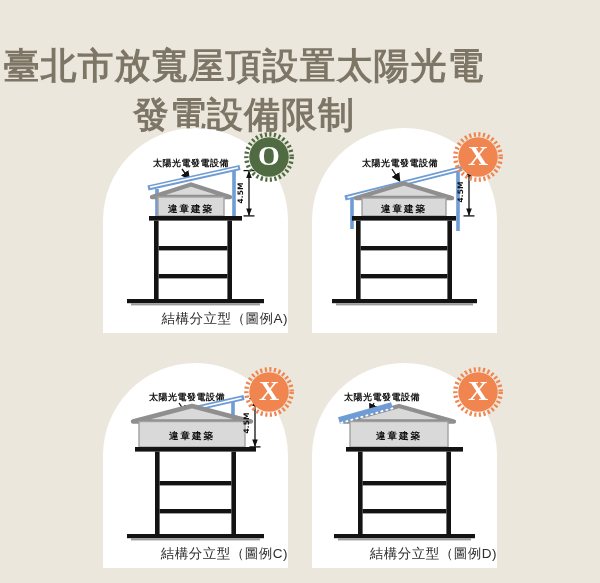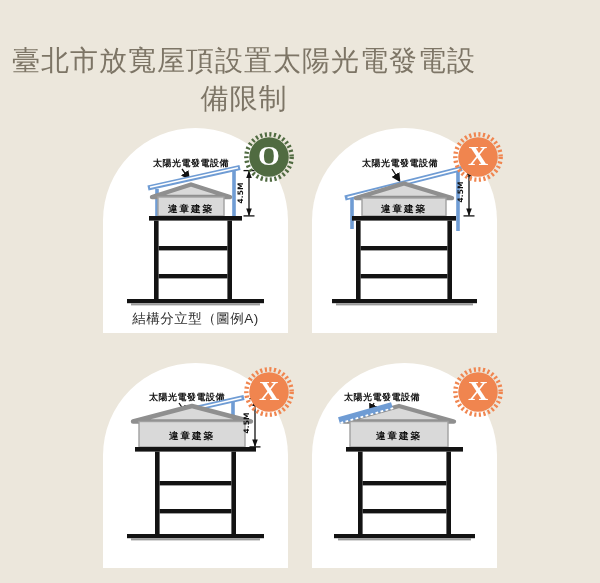--- a/index.html
+++ b/index.html
@@ -1,27 +1,27 @@
 <!DOCTYPE html>
 <html style="--background: #ece7dc; --card: #ffffff; --title-text: #7d7566; --solar-blue: #6f9cd4; --house-fill: #d9d9d9; --house-stroke: #8f8f8f; --badge-pass: #506b41; --badge-fail: #f0854f;"><head>
 <meta charset="utf-8">
 <style>
   html,body{margin:0;padding:0;}
   body{font-family:"Liberation Sans",sans-serif;}
   .page{position:relative;width:600px;height:583px;background:var(--background,#ece7dc);overflow:hidden;}
   .title{position:absolute;top:42px;left:0;width:488px;text-align:center;
-         font-size:28px;font-weight:normal;letter-spacing:1px;color:var(--title-text,#7d7566);}
+         font-size:36px;font-weight:bold;letter-spacing:1px;color:var(--title-text,#7d7566);}
   .panel{position:absolute;width:185px;height:205px;background:var(--card,#ffffff);
          border-radius:93px 93px 0 0;}
   .panel-a{left:103px;top:128px;}
   .panel-b{left:312px;top:128px;}
   .panel-c{left:103px;top:363px;}
   .panel-d{left:312px;top:363px;}
   .diagram{position:absolute;top:0;left:0;width:185px;height:178px;overflow:visible;}
-  .caption{position:absolute;bottom:5px;left:0;width:100%;text-align:center;
+  .caption{position:absolute;bottom:5px;left:0;width:100%;text-align:right;
            font-size:13.5px;color:#2e2e2e;letter-spacing:.5px;}
   .badge{position:absolute;top:2px;right:-8px;width:54px;height:54px;}
   .badge.pass{color:var(--badge-pass,#506b41);}
   .badge.fail{color:var(--badge-fail,#f0854f);}
   .badge .ring{width:100%;height:100%;display:block;}
   .badge .badge-letter{position:absolute;inset:0;display:flex;align-items:center;justify-content:center;
         font-family:"Liberation Serif",serif;font-weight:bold;font-size:28px;color:#fff;padding-bottom:2px;}
   
   .eq-label{font-family:"Liberation Serif",serif;font-weight:bold;font-size:9px;fill:#111;text-anchor:middle;letter-spacing:.5px;}
   .house-label{font-family:"Liberation Serif",serif;font-weight:bold;font-size:9.5px;fill:#111;text-anchor:middle;letter-spacing:2px;}
@@ -184,20 +184,21 @@
         <text transform="translate(145.5,60) rotate(-90)" class="dim-label">4.5M</text>
       </g>
     </svg>
     <div class="badge fail">
       <svg class="ring" viewBox="0 0 56 56">
         <circle cx="28" cy="28" r="20.5" fill="currentColor"></circle>
         <circle cx="28" cy="28" r="23.5" fill="none" stroke="currentColor" stroke-width="4.6" stroke-dasharray="2.2 2.6"></circle>
       </svg>
       <span class="badge-letter">X</span>
     </div>
+    <div class="caption">結構分立型（圖例C)</div>
   </div>
 
   <div class="panel panel-d">
     <svg class="diagram" viewBox="0 0 185 178">
       <defs>
           <marker id="arrD" markerWidth="7" markerHeight="7" refX="5" refY="3.5" orient="auto">
             <path d="M0,0 L7,3.5 L0,7 Z" fill="#111"></path>
           </marker>
         </defs>
       <g>
@@ -223,15 +224,16 @@
         <rect x="26" y="175.2" width="133" height="2.2" class="gnd"></rect>
       </g>
     </svg>
     <div class="badge fail">
       <svg class="ring" viewBox="0 0 56 56">
         <circle cx="28" cy="28" r="20.5" fill="currentColor"></circle>
         <circle cx="28" cy="28" r="23.5" fill="none" stroke="currentColor" stroke-width="4.6" stroke-dasharray="2.2 2.6"></circle>
       </svg>
       <span class="badge-letter">X</span>
     </div>
+    <div class="caption">結構分立型（圖例D)</div>
   </div>
 
 </div>
 
 </body></html>

